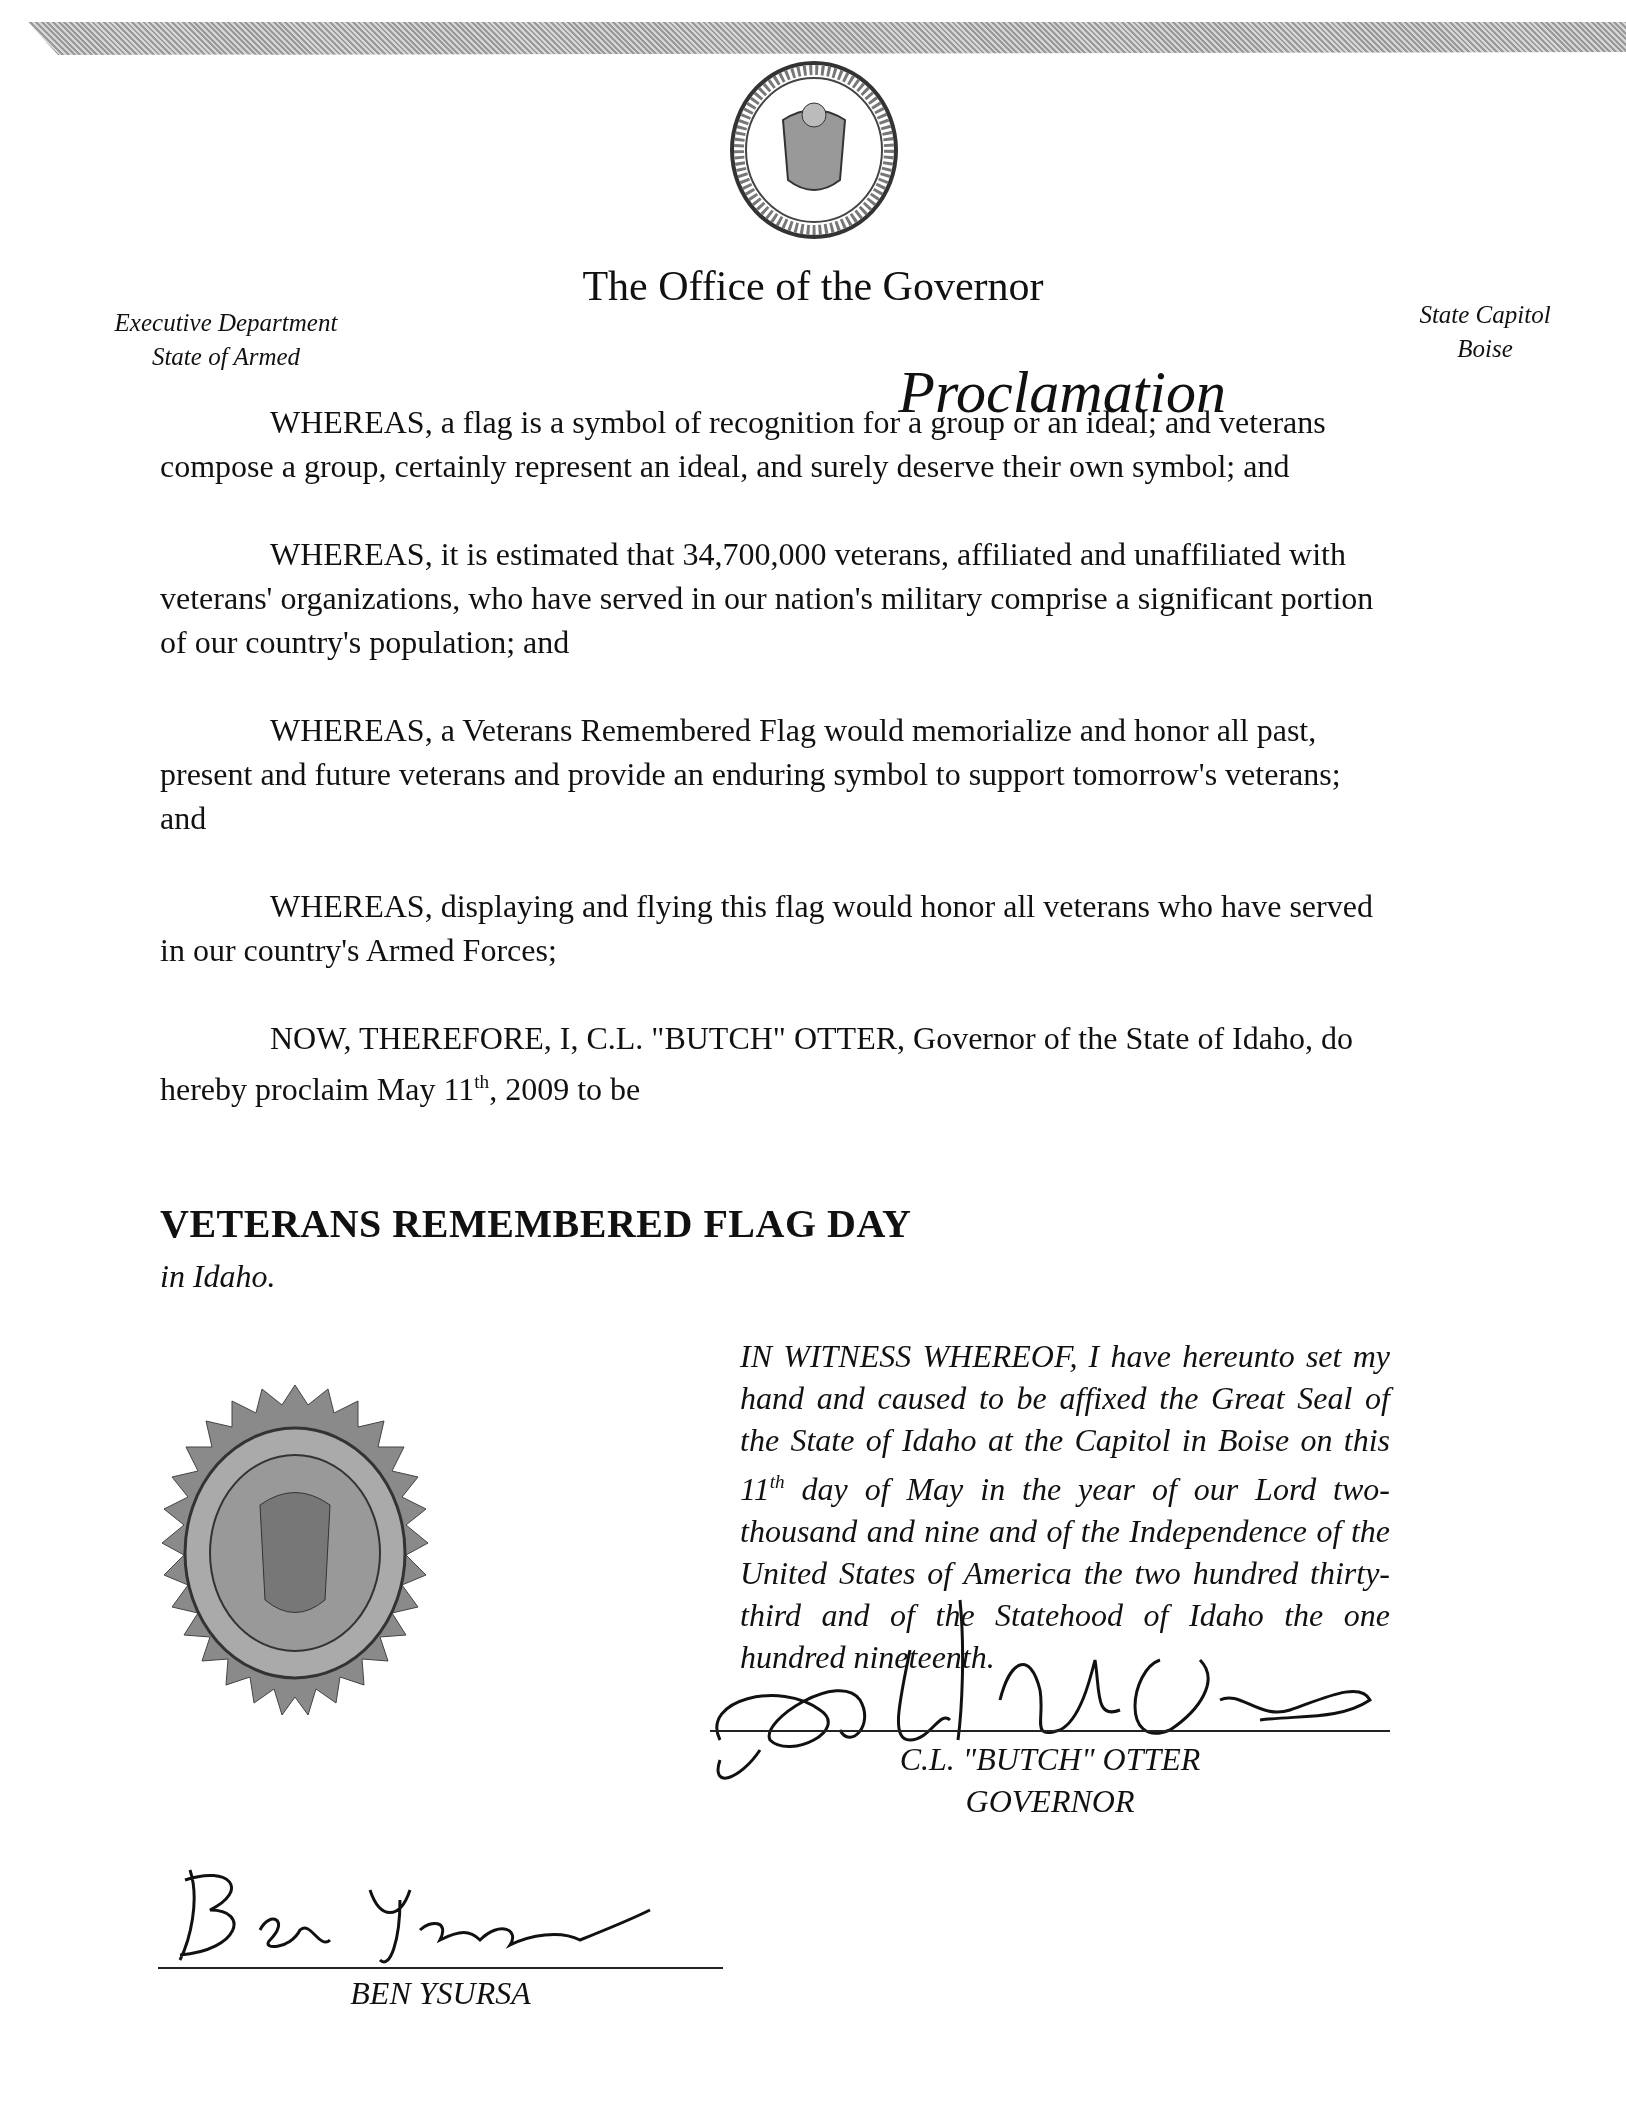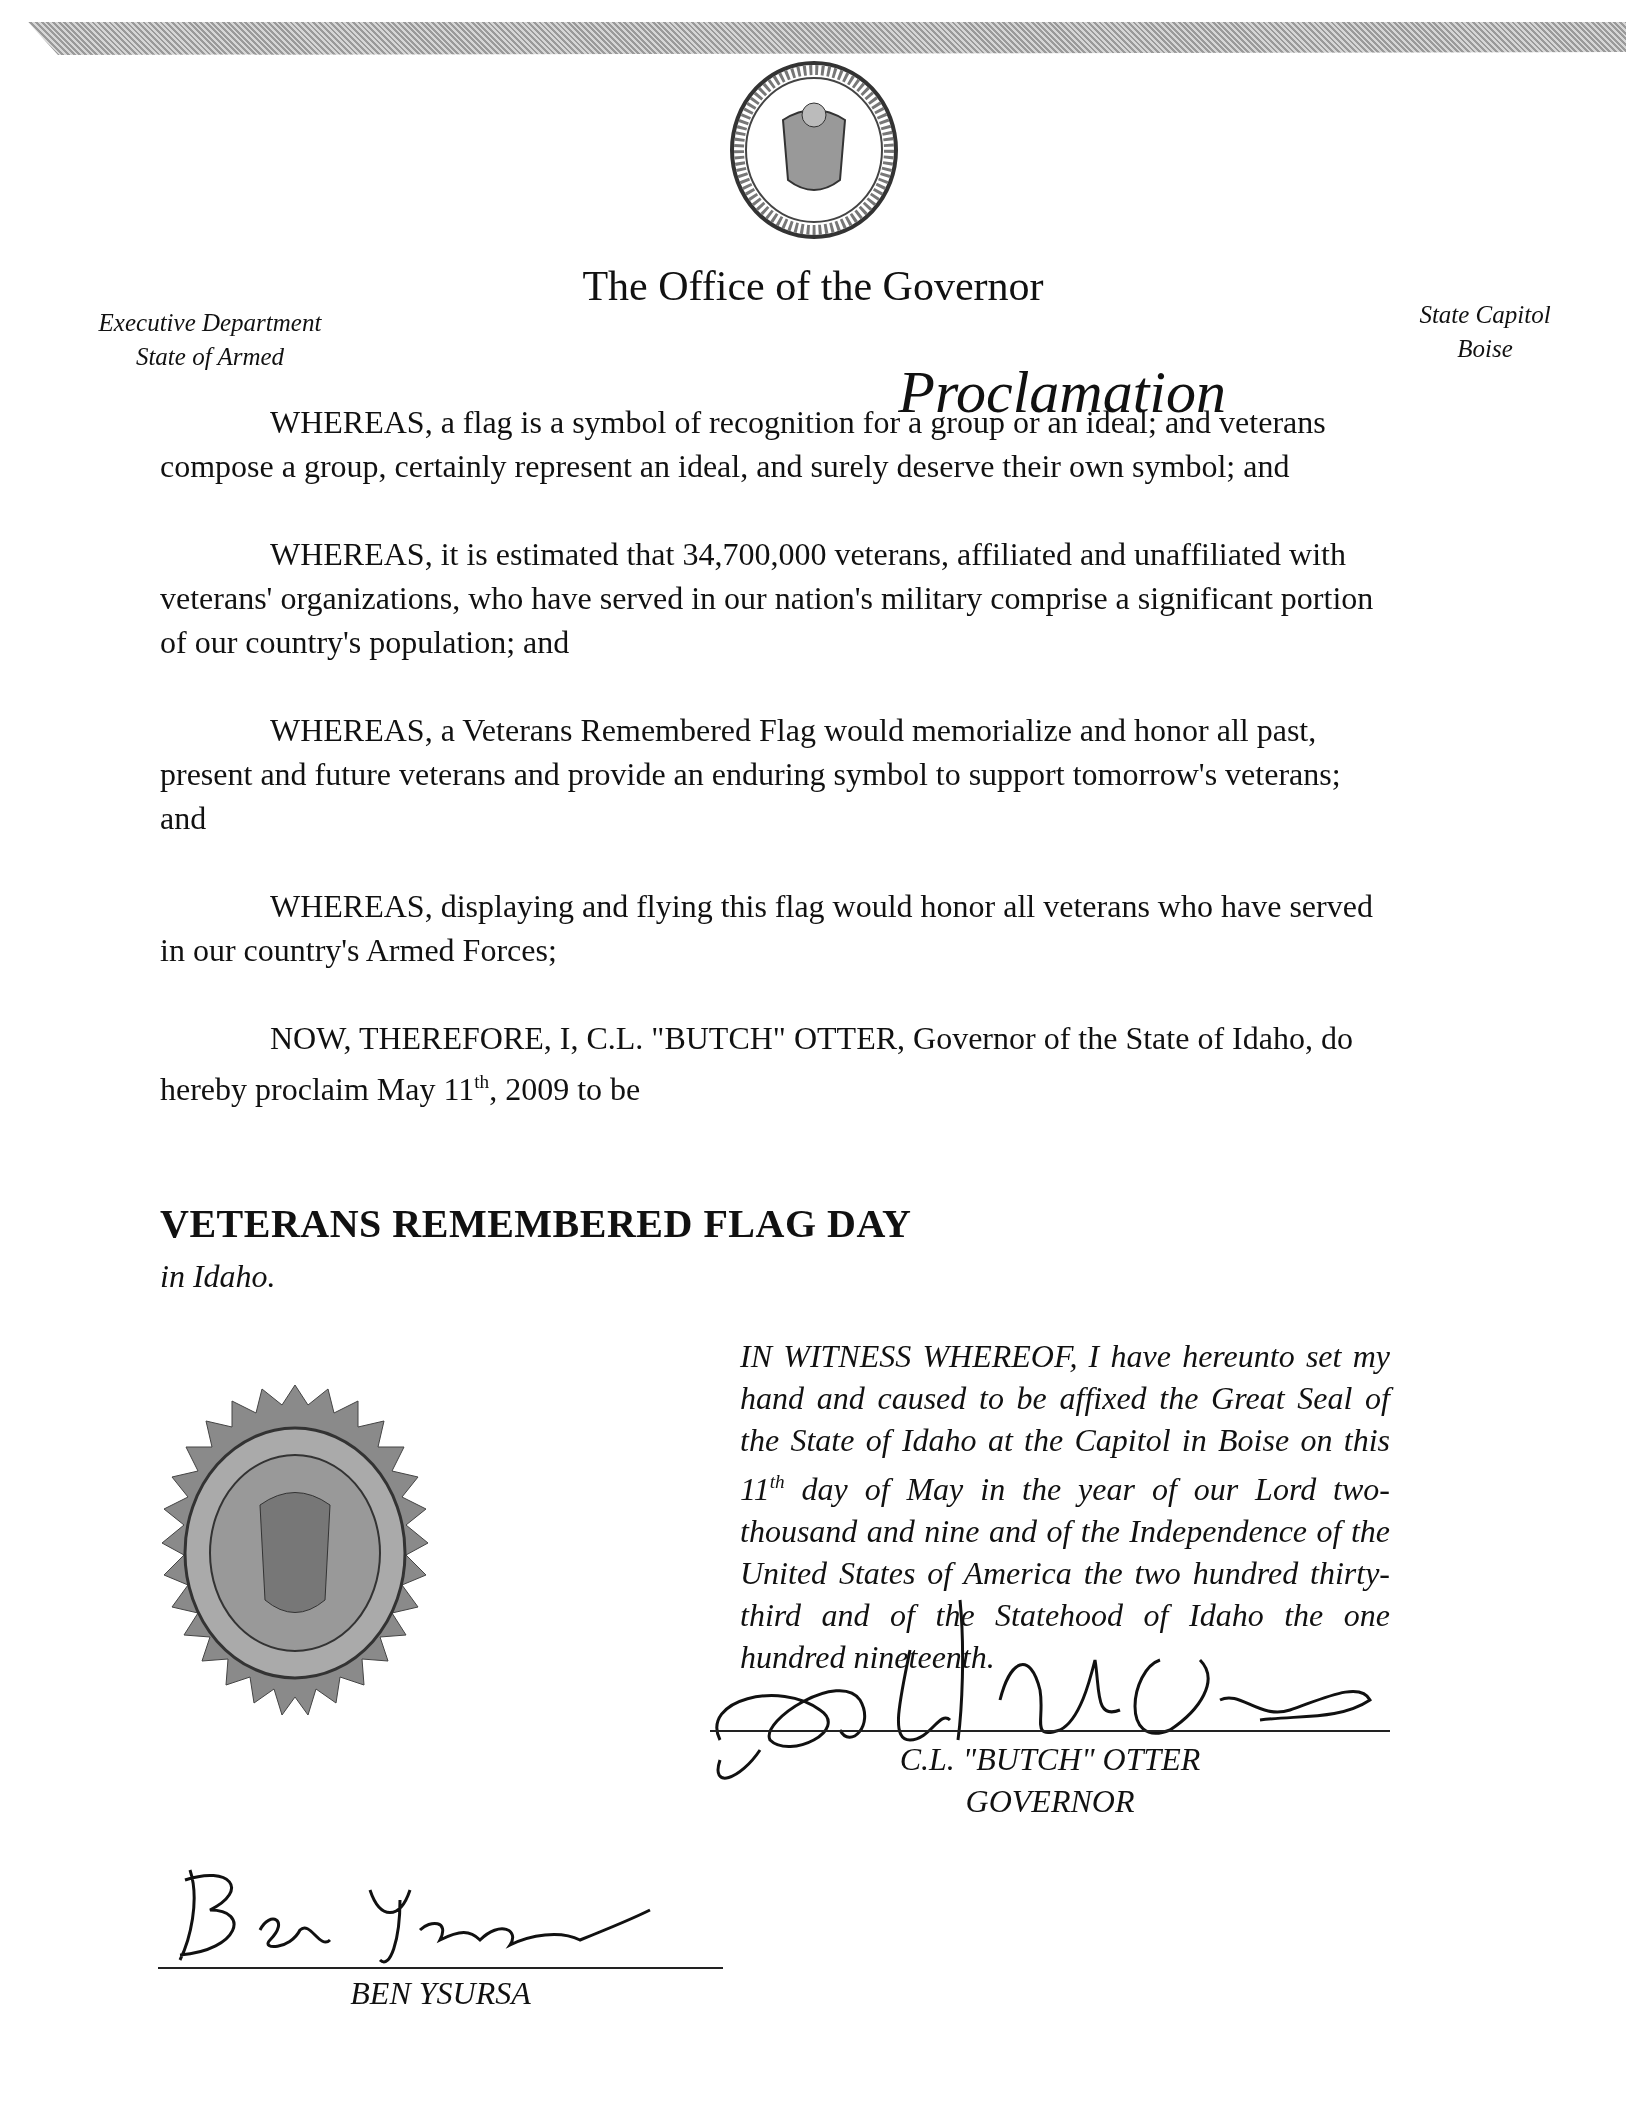--- a/index.html
+++ b/index.html
@@ -2,21 +2,21 @@
 <html><head>
 <meta charset="utf-8">
 <style>
   html, body { margin: 0; padding: 0; background: #ffffff; }
   body { width: 1626px; height: 2106px; position: relative; overflow: hidden;
          font-family: "Liberation Serif", "DejaVu Serif", serif; color: #111; }
   .topband { position: absolute; left: 28px; top: 0; width: 1598px; height: 55px;
              background: repeating-linear-gradient(45deg,#9a9a9a 0 2px,#d6d6d6 2px 4px);
              clip-path: polygon(0 22px, 100% 22px, 100% 52px, 30px 55px); }
   .topseal { position: absolute; left: 728px; top: 60px; width: 172px; height: 180px; }
-  .hdr-left { position: absolute; left: 60px; top: 306px; width: 300px; text-align: center;
+  .hdr-left { position: absolute; left: 76px; top: 306px; width: 300px; text-align: center;
               font-style: italic; font-size: 25px; line-height: 34px; }
   .hdr-right { position: absolute; left: 1400px; top: 298px; width: 170px; text-align: center;
                font-style: italic; font-size: 25px; line-height: 34px; }
   .office { position: absolute; left: 400px; top: 262px; width: 826px; text-align: center;
             font-size: 42px; }
   .procl { position: absolute; left: 400px; top: 318px; width: 826px; text-align: right;
            font-style: italic; font-size: 60px; margin-top: 40px; }
   .body { position: absolute; left: 160px; top: 400px; width: 1230px; 
           font-size: 32px; line-height: 44px; }
   .para { margin: 0 0 44px 0; text-indent: 110px; }

